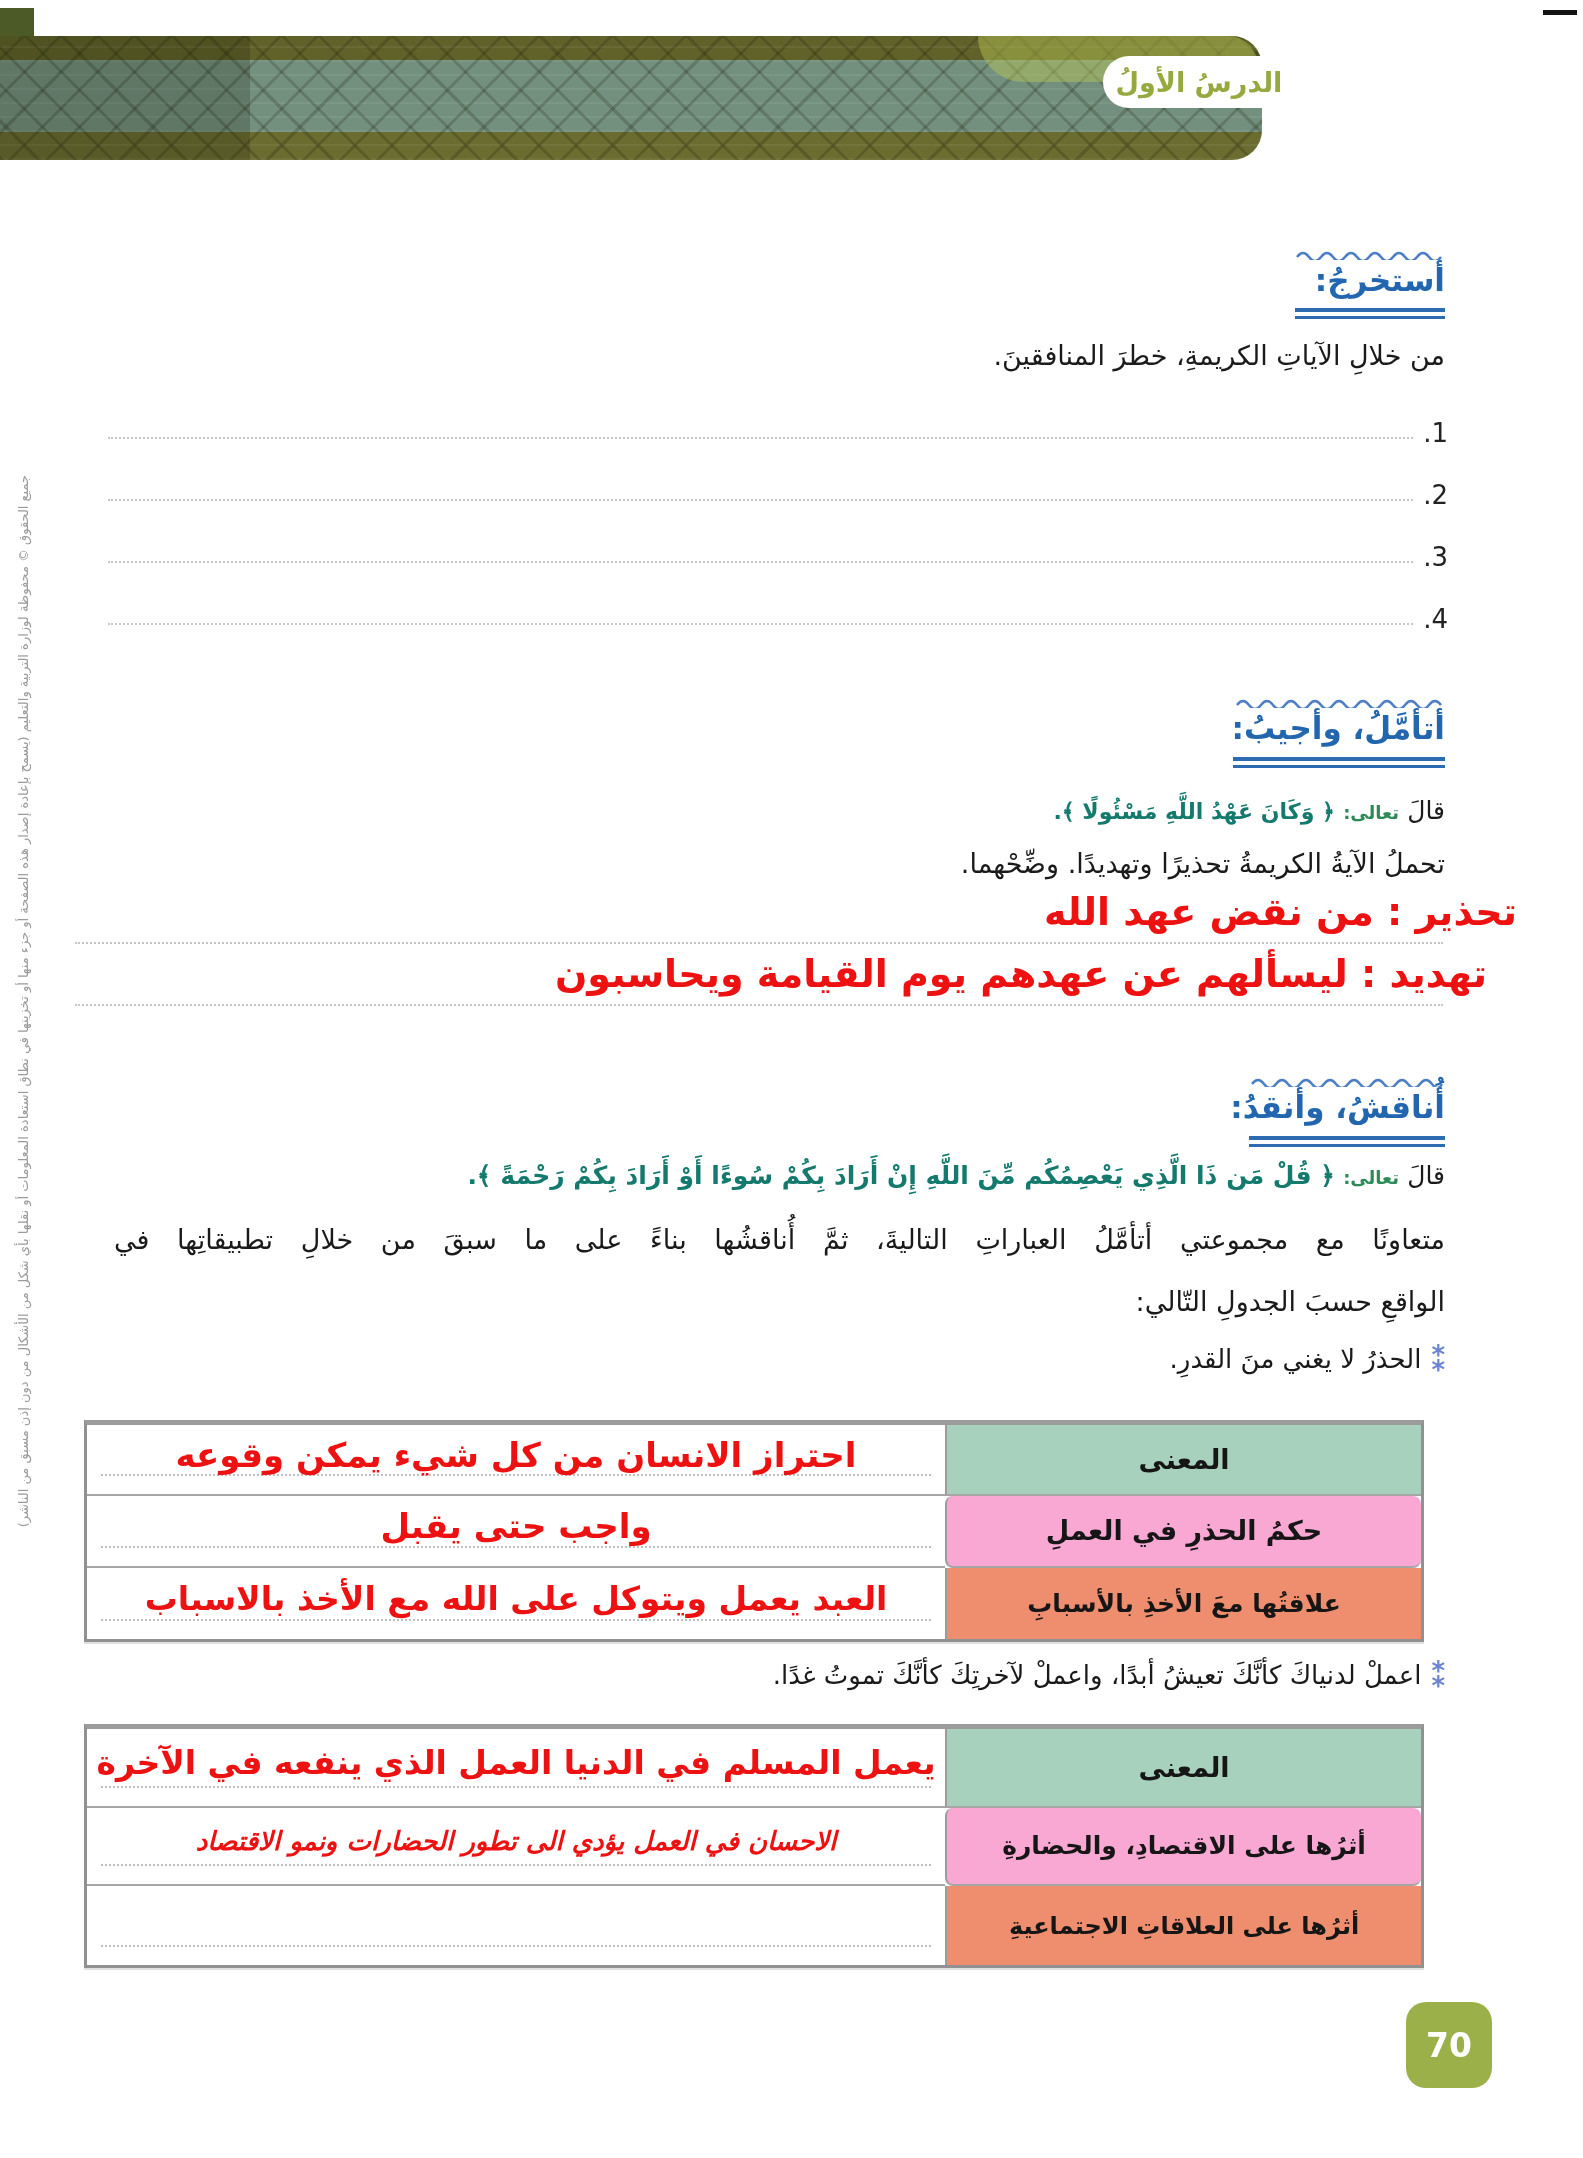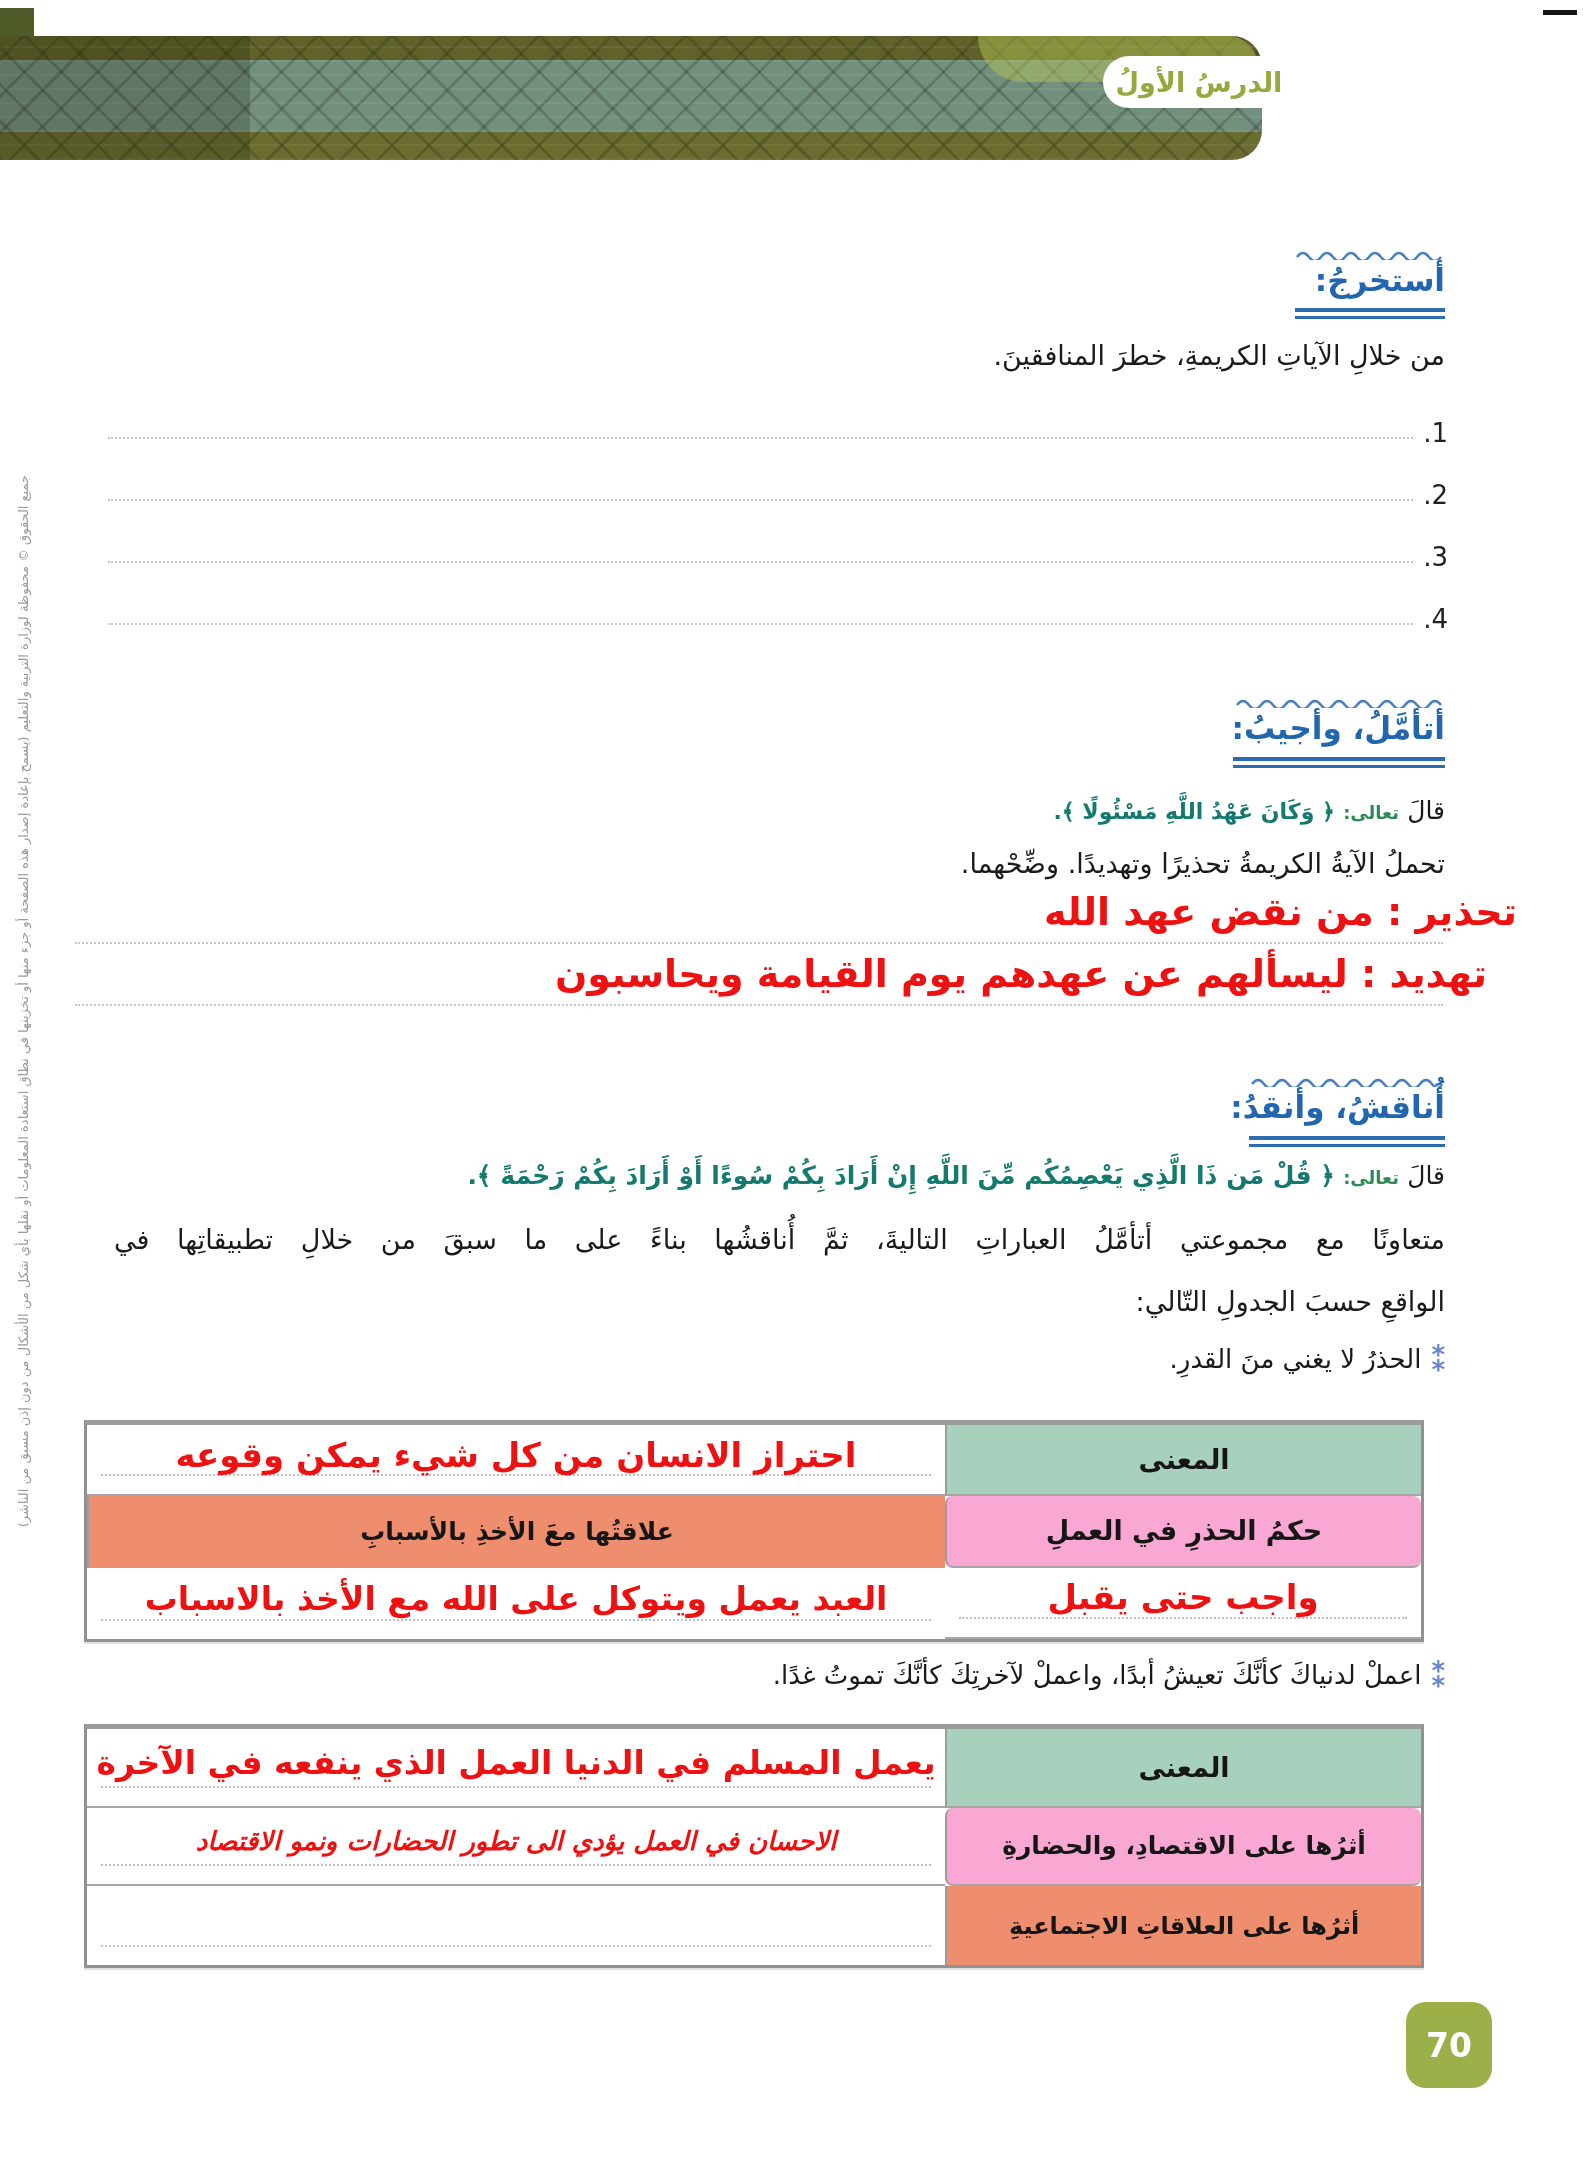--- a/index.html
+++ b/index.html
@@ -171,25 +171,25 @@
     <span class="stmt-text">الحذرُ لا يغني منَ القدرِ.</span>
   </div>
 
   <div class="wtable" style="top:1420px;height:214px;grid-template-rows:1fr 1fr 1fr;">
     <div class="cell label cell-teal row-sep">المعنى</div>
     <div class="cell answer row-sep">
       <span class="ans-dots"></span>
       <span class="ans-text" style="font-size:34px;">احتراز الانسان من كل شيء يمكن وقوعه</span>
     </div>
     <div class="cell label cell-orange row-sep">حكمُ الحذرِ في العملِ</div>
+    <div class="cell answer row-sep">
+      <span class="ans-dots"></span>
+      <span class="ans-text" style="font-size:34px;">واجب حتى يقبل</span>
+    </div>
     <div class="cell label cell-salmon" style="font-size:25px;">علاقتُها معَ الأخذِ بالأسبابِ</div>
-    <div class="cell answer row-sep">
-      <span class="ans-dots"></span>
-      <span class="ans-text" style="font-size:34px;">واجب حتى يقبل</span>
-    </div>
     <div class="cell answer">
       <span class="ans-dots"></span>
       <span class="ans-text" style="font-size:33px;">العبد يعمل ويتوكل على الله مع الأخذ بالاسباب</span>
     </div>
   </div>
 
   <div class="stmt-row" style="right:138px;top:1660px;">
     <span class="ast-icon">
       <span>*</span>
       <span>*</span>

